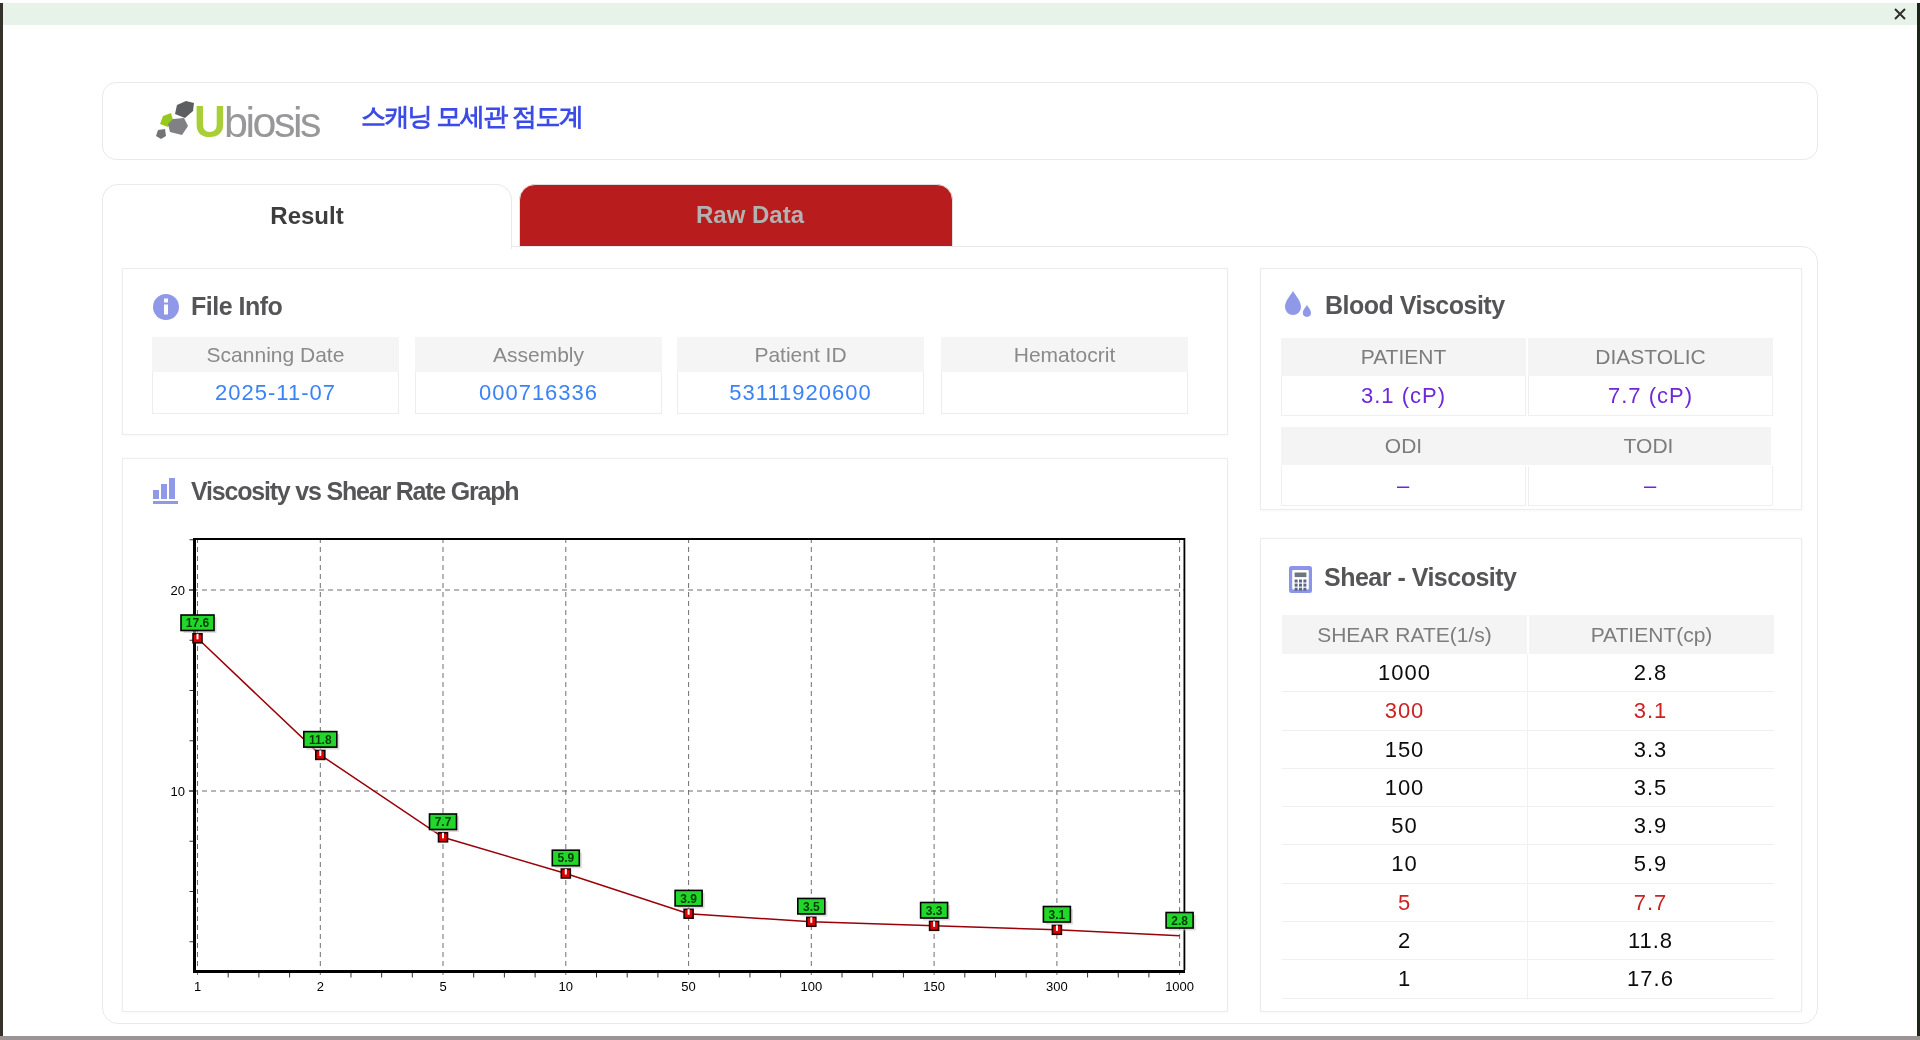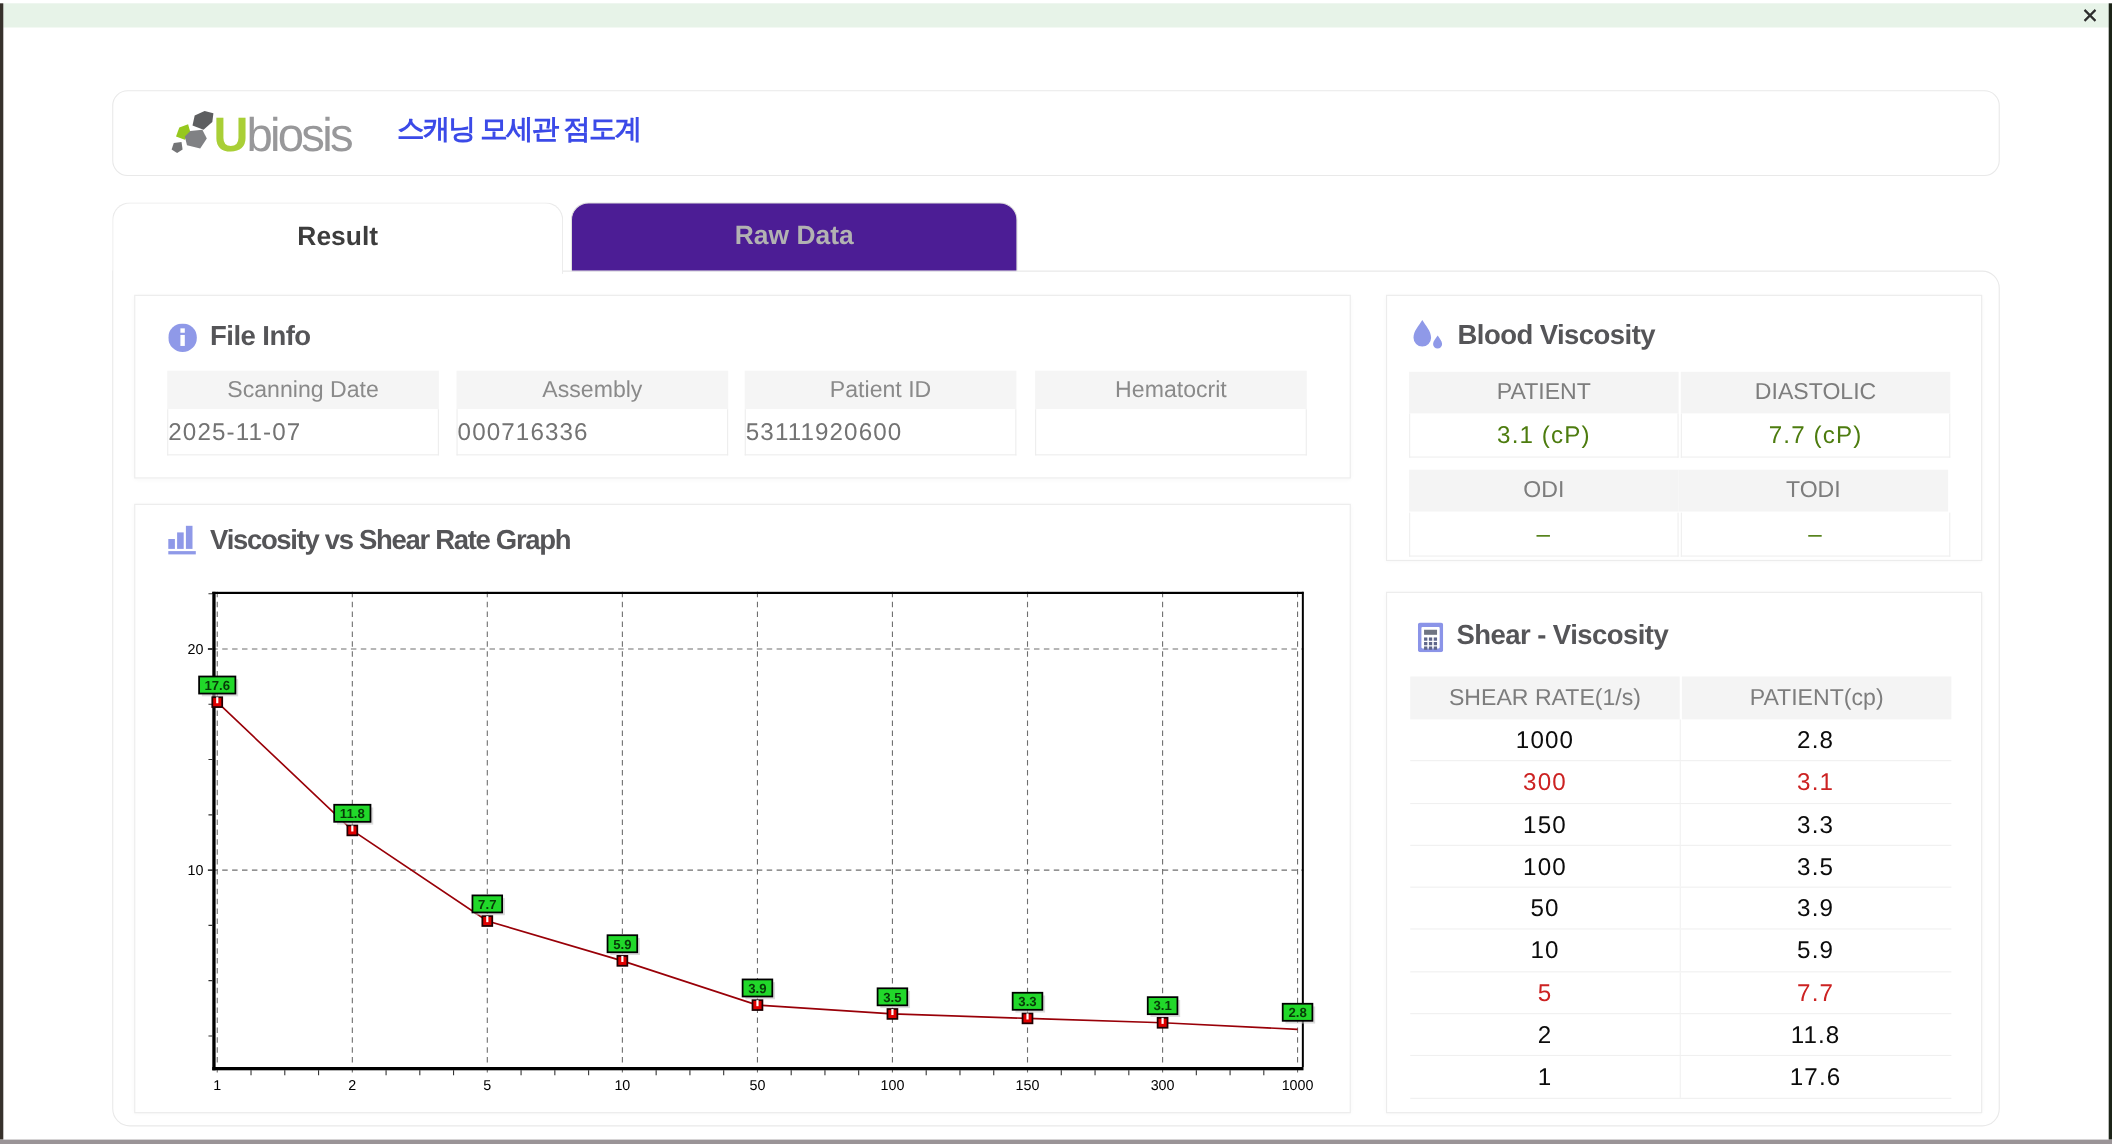--- a/index.html
+++ b/index.html
@@ -6,41 +6,41 @@
   body{width:1920px;height:1040px;background:#ffffff;font-family:"Liberation Sans",sans-serif;overflow:hidden;position:relative;}
   .topbar{position:absolute;left:3px;top:3px;right:3px;height:22px;background:#e7f3e8;}
   .edgeL{position:absolute;left:0;top:3px;width:3px;height:1033px;background:#37312c;}
   .edgeR{position:absolute;right:0;top:3px;width:3px;height:1033px;background:#1c2418;}
   .bottomstrip{position:absolute;left:0;bottom:0;width:1920px;height:4px;background:#9a9497;}
 
   .headercard{position:absolute;left:102px;top:82px;width:1714px;height:76px;background:#fff;border:1px solid #e9e9e9;border-radius:14px;}
   .ktitle{position:absolute;left:258px;top:17px;font-size:25px;font-weight:bold;color:#3b4ae8;letter-spacing:-1.6px;}
 
   .tab-result{position:absolute;left:102px;top:184px;width:408px;height:64px;background:#fff;border:1px solid #eaeaea;border-bottom:none;border-radius:16px 16px 0 0;z-index:3;text-align:center;line-height:62px;font-size:24px;font-weight:bold;color:#3d3d3d;}
-  .tab-raw{position:absolute;left:519px;top:184px;width:404px;height:62px;background:#4c1d95;border:1px solid #dedede;border-radius:16px 16px 0 0;z-index:1;text-align:center;line-height:60px;font-size:24px;font-weight:bold;color:#b2b2b2;}
+  .tab-raw{position:absolute;left:519px;top:184px;width:404px;height:62px;background:#b91c1c;border:1px solid #dedede;border-radius:16px 16px 0 0;z-index:1;text-align:center;line-height:60px;font-size:24px;font-weight:bold;color:#b2b2b2;padding-left:28px;}
   .container{position:absolute;left:102px;top:246px;width:1714px;height:776px;background:#fff;border:1px solid #e9e9e9;border-radius:0 16px 16px 16px;z-index:2;}
 
   .card{position:absolute;background:#fff;border:1px solid #ececec;border-radius:0;box-shadow:0 1px 4px rgba(0,0,0,0.03);z-index:4;}
   .card-fileinfo{left:122px;top:268px;width:1104px;height:165px;}
   .card-graph{left:122px;top:458px;width:1104px;height:552px;}
   .card-bv{left:1260px;top:268px;width:540px;height:240px;}
   .card-shear{left:1260px;top:538px;width:540px;height:472px;}
 
   .cardtitle{font-size:25px;font-weight:bold;color:#555558;letter-spacing:-0.5px;}
 
   
   .fi-col{position:absolute;top:68px;width:247px;}
   .fi-head{height:35px;background:#f5f5f5;color:#8a8a8a;font-size:21px;text-align:center;line-height:35px;}
-  .fi-val{height:42px;background:#fff;border:1px solid #ededed;border-top:none;color:#737373;font-size:22px;text-align:left;line-height:42px;box-sizing:border-box;letter-spacing:1px;}
+  .fi-val{height:42px;background:#fff;border:1px solid #ededed;border-top:none;color:#3b82f6;font-size:22px;text-align:center;line-height:42px;box-sizing:border-box;letter-spacing:1px;}
 
   
   .bv-row{position:absolute;left:20px;width:492px;display:flex;}
   .bv-cell{width:245px;text-align:center;}
   .bv-head{background:#f4f4f4;color:#7d7d7d;font-size:21px;line-height:38px;height:38px;}
-  .bv-val{background:#fff;color:#4d7c0f;font-size:22px;line-height:40px;height:40px;border:1px solid #efefef;border-top:none;box-sizing:border-box;letter-spacing:1px;}
+  .bv-val{background:#fff;color:#6d28d9;font-size:22px;line-height:40px;height:40px;border:1px solid #efefef;border-top:none;box-sizing:border-box;letter-spacing:1px;}
 
   
   .sh-table{position:absolute;left:21px;top:76px;width:492px;}
   .sh-hrow{display:flex;height:39px;line-height:39px;}
   .sh-hcell{width:245px;text-align:center;color:#7d7d7d;font-size:21px;}
   .sh-row{display:flex;height:37.3px;line-height:37.3px;border-bottom:1px solid #f0f0f0;}
   .sh-cell{width:245px;text-align:center;color:#0c0c0c;font-size:22px;letter-spacing:1px;}
   .sh-cell.c1{border-right:1px solid #f0f0f0;}
   .sh-red{color:#cc2222;}
 

